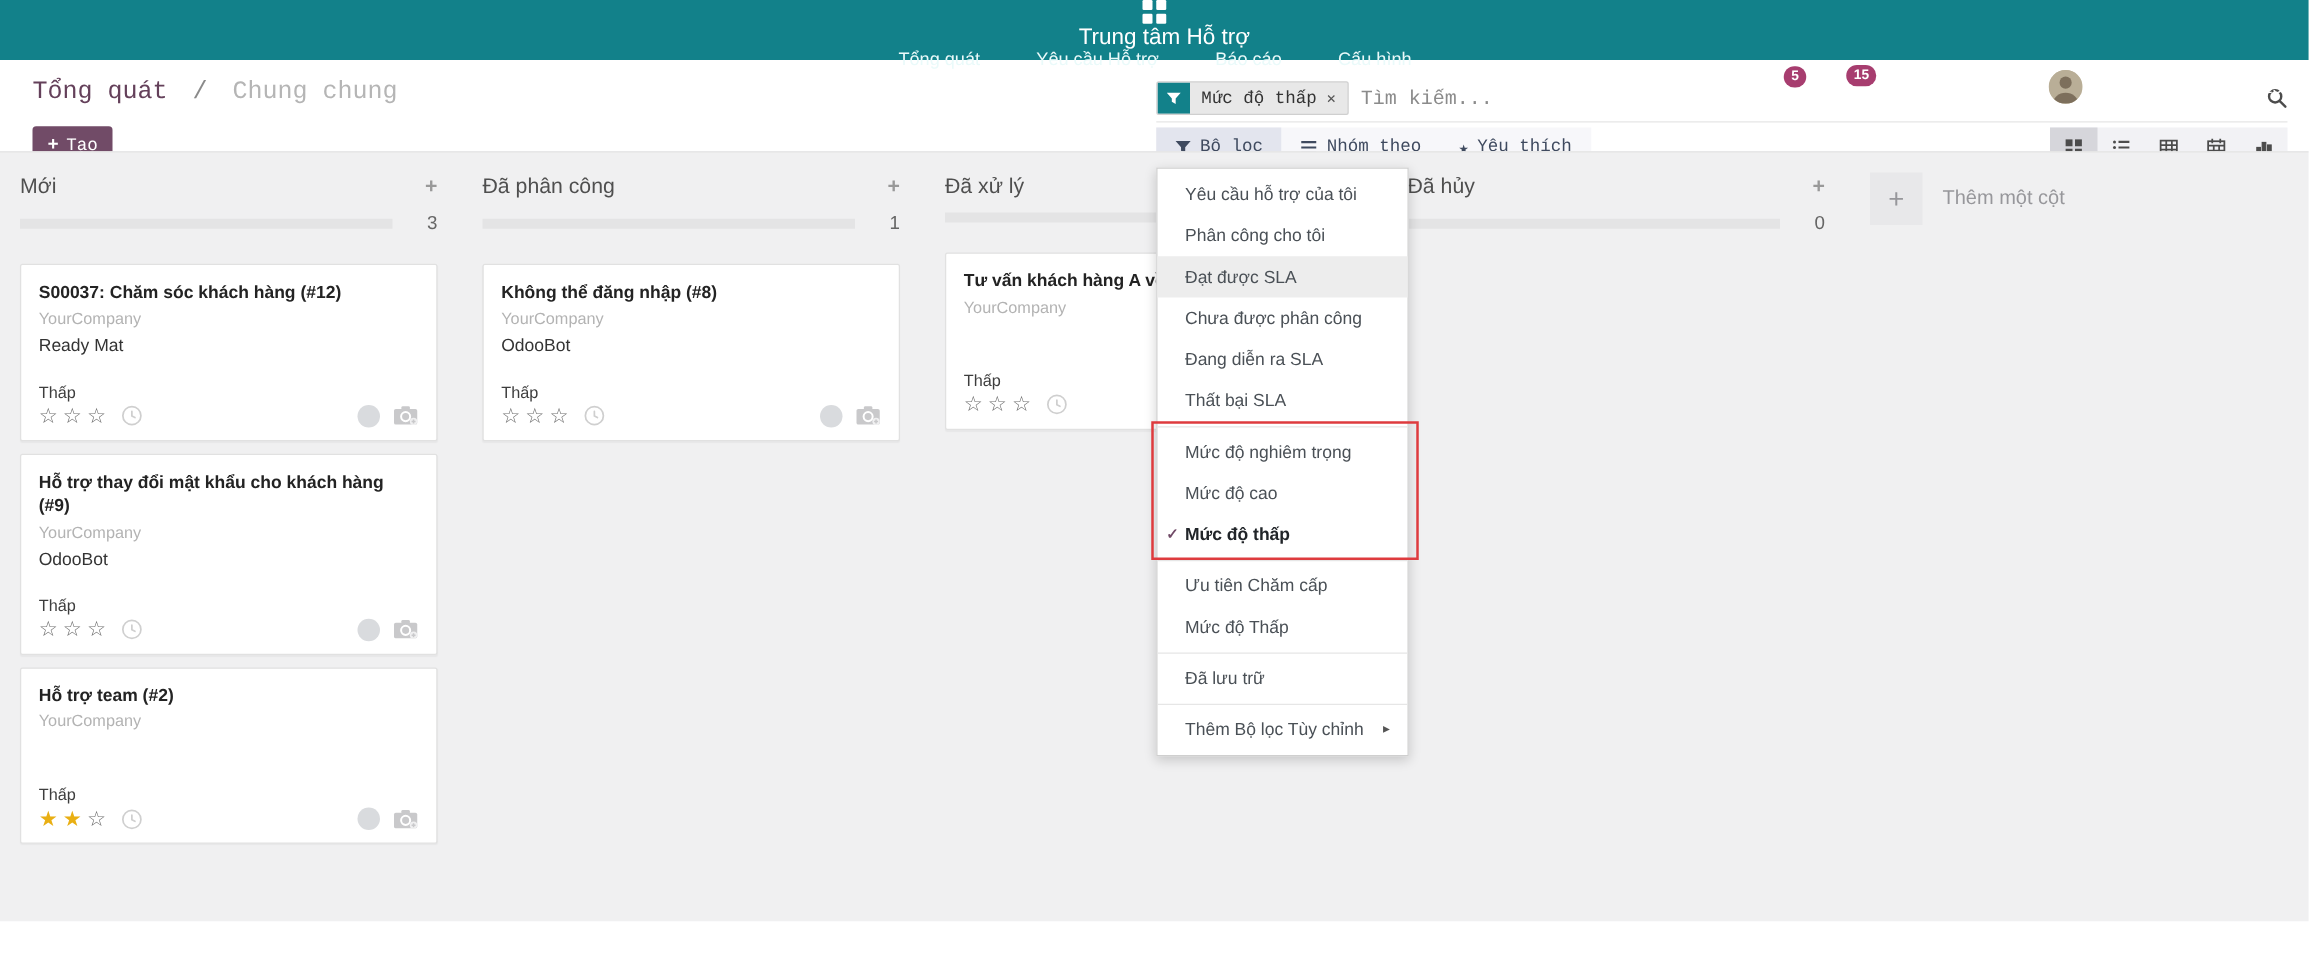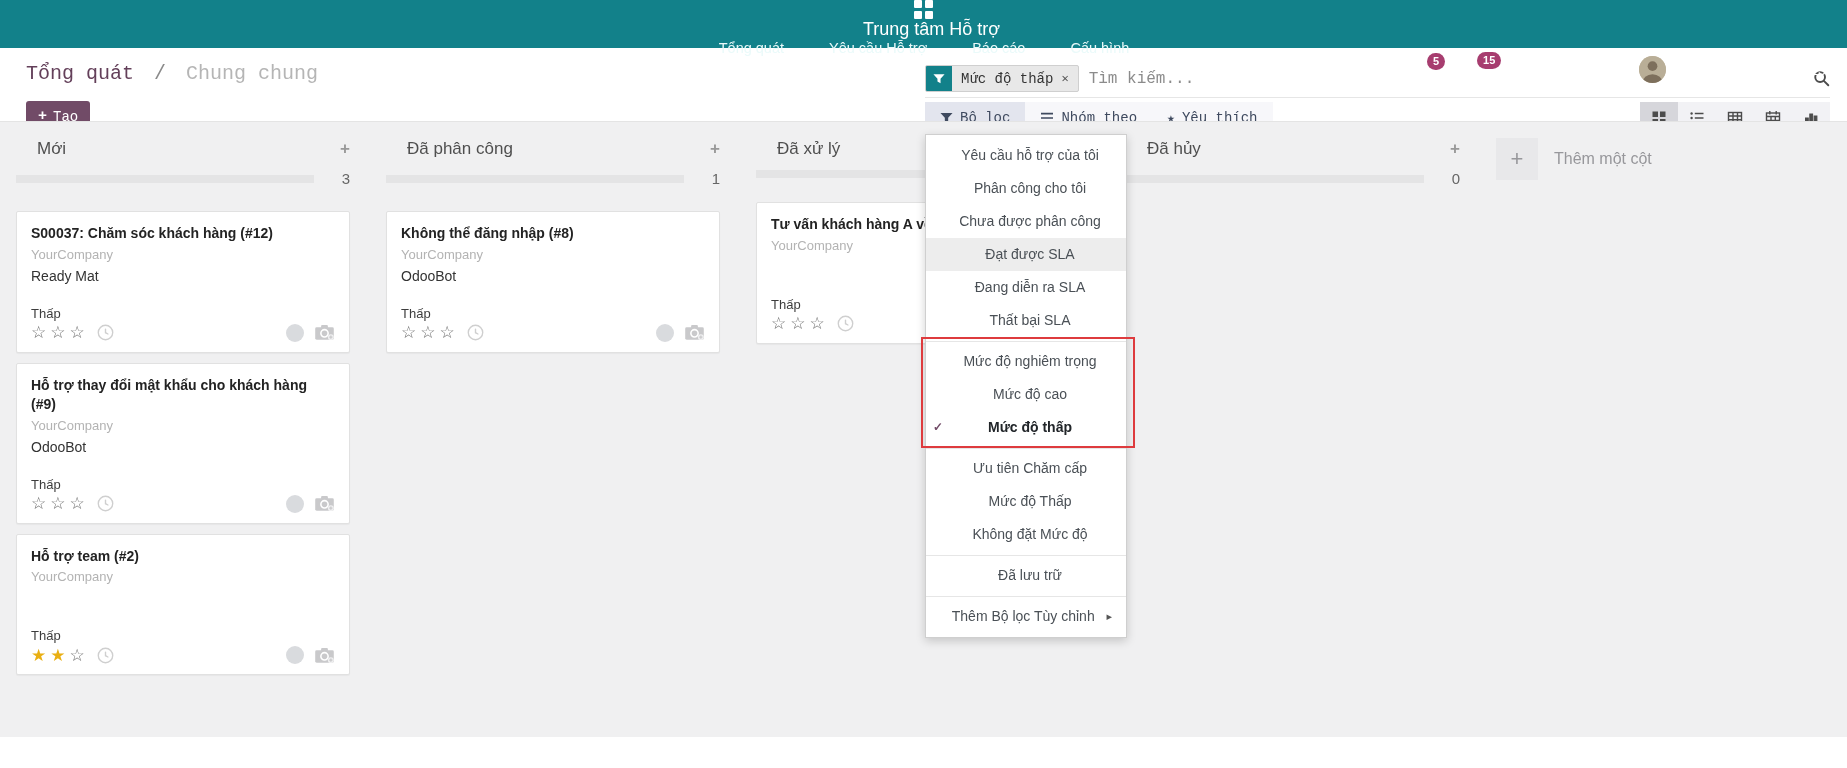--- a/index.html
+++ b/index.html
@@ -58,21 +58,21 @@
 
   .view-switcher { position:absolute; right:17px; top:54px; height:32px; display:flex; background:#f2f2f5; }
   .vs-btn { width:38px; display:flex; align-items:center; justify-content:center;
     color:#4c4c4c; cursor:pointer; }
   .vs-btn.active { background:#d6d6db; }
 
   
   .board { height:616px; background:#f0f0f1; border-top:1px solid #e4e4e4;
     padding:14px 0 0 16px; display:flex; align-items:flex-start; position:relative; }
   .kcolumn { width:334px; margin-right:36px; flex:none; }
-  .kcol-head { display:flex; align-items:center; justify-content:space-between; height:26px;margin-left:21px; }
+  .kcol-head { display:flex; align-items:center; justify-content:space-between; height:26px; }
   .kcol-title { font-size:17px; color:#4f4f4f; }
   .kcol-plus { color:#999; font-size:17px; cursor:pointer; font-weight:bold; }
   .kcol-progress { display:flex; align-items:center; margin-top:8px; margin-bottom:24px; }
   .kcol-bar { flex:1; height:8px; background:#e4e4e5; cursor:pointer; }
   .kcol-count { width:36px; text-align:right; font-size:15px; color:#666; }
 
   .kcard { background:#fff; border:1px solid #e1e1e1; border-radius:2px;
     box-shadow:0 1px 1px rgba(0,0,0,0.04); padding:12px 14px 10px 14px;
     margin-bottom:10px; cursor:pointer; }
   .kcard-title { font-size:14px; font-weight:bold; color:#232323; line-height:1.4; }
@@ -92,21 +92,21 @@
   .cam-ic { margin-left:10px; color:#c9c9cb; display:flex; cursor:pointer; }
 
   .add-column { display:flex; align-items:center; flex:none; margin-top:2px; cursor:pointer; }
   .add-col-box { width:42px; height:42px; background:#e8e8ea; color:#97979b;
     font-size:22px; display:flex; align-items:center; justify-content:center; }
   .add-col-label { font-size:16px; color:#97979b; margin-left:16px; white-space:nowrap; }
 
   
   .dropdown { position:absolute; left:925px; top:134px; width:202px; background:#fff;
     border:1px solid #cfcfcf; box-shadow:0 3px 9px rgba(0,0,0,0.18); padding:4px 0;
-    z-index:100;text-align:center; }
+    z-index:100; }
   .menu-group { position:relative; }
   .menu-item { position:relative; height:33px; line-height:33px; padding:0 14px 0 22px;
     font-size:14px; color:#4a5056; white-space:nowrap; cursor:pointer; }
   .menu-item.hover { background:#ededed; }
   .menu-item.checked { font-weight:bold; color:#212529; }
   .menu-item .check { position:absolute; left:7px; color:#714B67; font-weight:bold; font-size:12px; }
   .menu-item .subarrow { float:right; color:#555; font-size:11px; margin-left:8px; }
   .menu-divider { border-top:1px solid #e6e6e6; margin:3.5px 0; }
   .red-box { position:absolute; top:-8px; bottom:-4px; left:-5px; right:-9px;
     border:2px solid #DE3B3E; pointer-events:none; z-index:5; }
@@ -471,37 +471,36 @@
   <div class="add-column">
     <div class="add-col-box">+</div>
     <div class="add-col-label">Thêm một cột</div>
   </div>
 </div>
 
 <div class="dropdown" id="filter-dropdown">
     <div class="menu-group">
       <div class="menu-item">Yêu cầu hỗ trợ của tôi</div>
       <div class="menu-item">Phân công cho tôi</div>
+      <div class="menu-item hover">Đạt được SLA</div>
       <div class="menu-item">Chưa được phân công</div>
-      <div class="menu-item hover">Đạt được SLA</div>
       <div class="menu-item">Đang diễn ra SLA</div>
       <div class="menu-item">Thất bại SLA</div>
     </div>
     <div class="menu-divider"></div>
     <div class="menu-group">
       <div class="red-box"></div>
       <div class="menu-item">Mức độ nghiêm trọng</div>
       <div class="menu-item">Mức độ cao</div>
       <div class="menu-item checked"><span class="check">✓</span>Mức độ thấp</div>
     </div>
     <div class="menu-divider"></div>
     <div class="menu-group">
       <div class="menu-item">Ưu tiên Chăm cấp</div>
       <div class="menu-item">Mức độ Thấp</div>
-      <div class="menu-item">Không đặt Mức độ</div>
     </div>
     <div class="menu-divider"></div>
     <div class="menu-group">
       <div class="menu-item">Đã lưu trữ</div>
     </div>
     <div class="menu-divider"></div>
     <div class="menu-group">
       <div class="menu-item">Thêm Bộ lọc Tùy chỉnh<span class="subarrow">▸</span></div>
     </div>
   </div>

